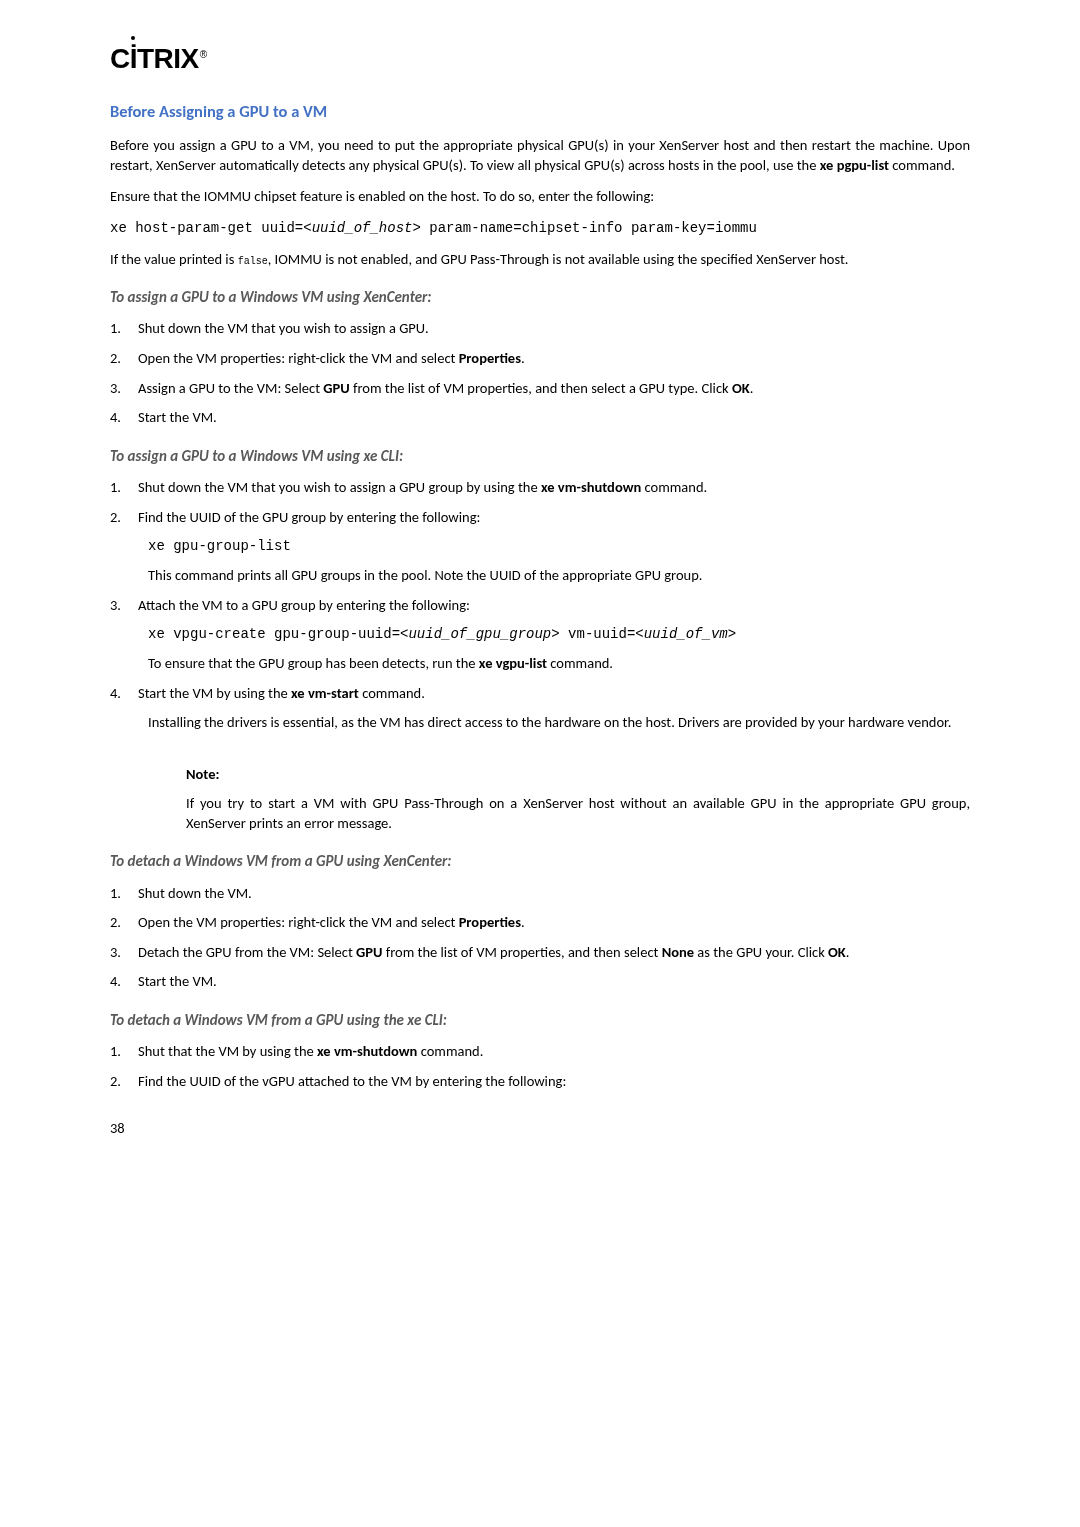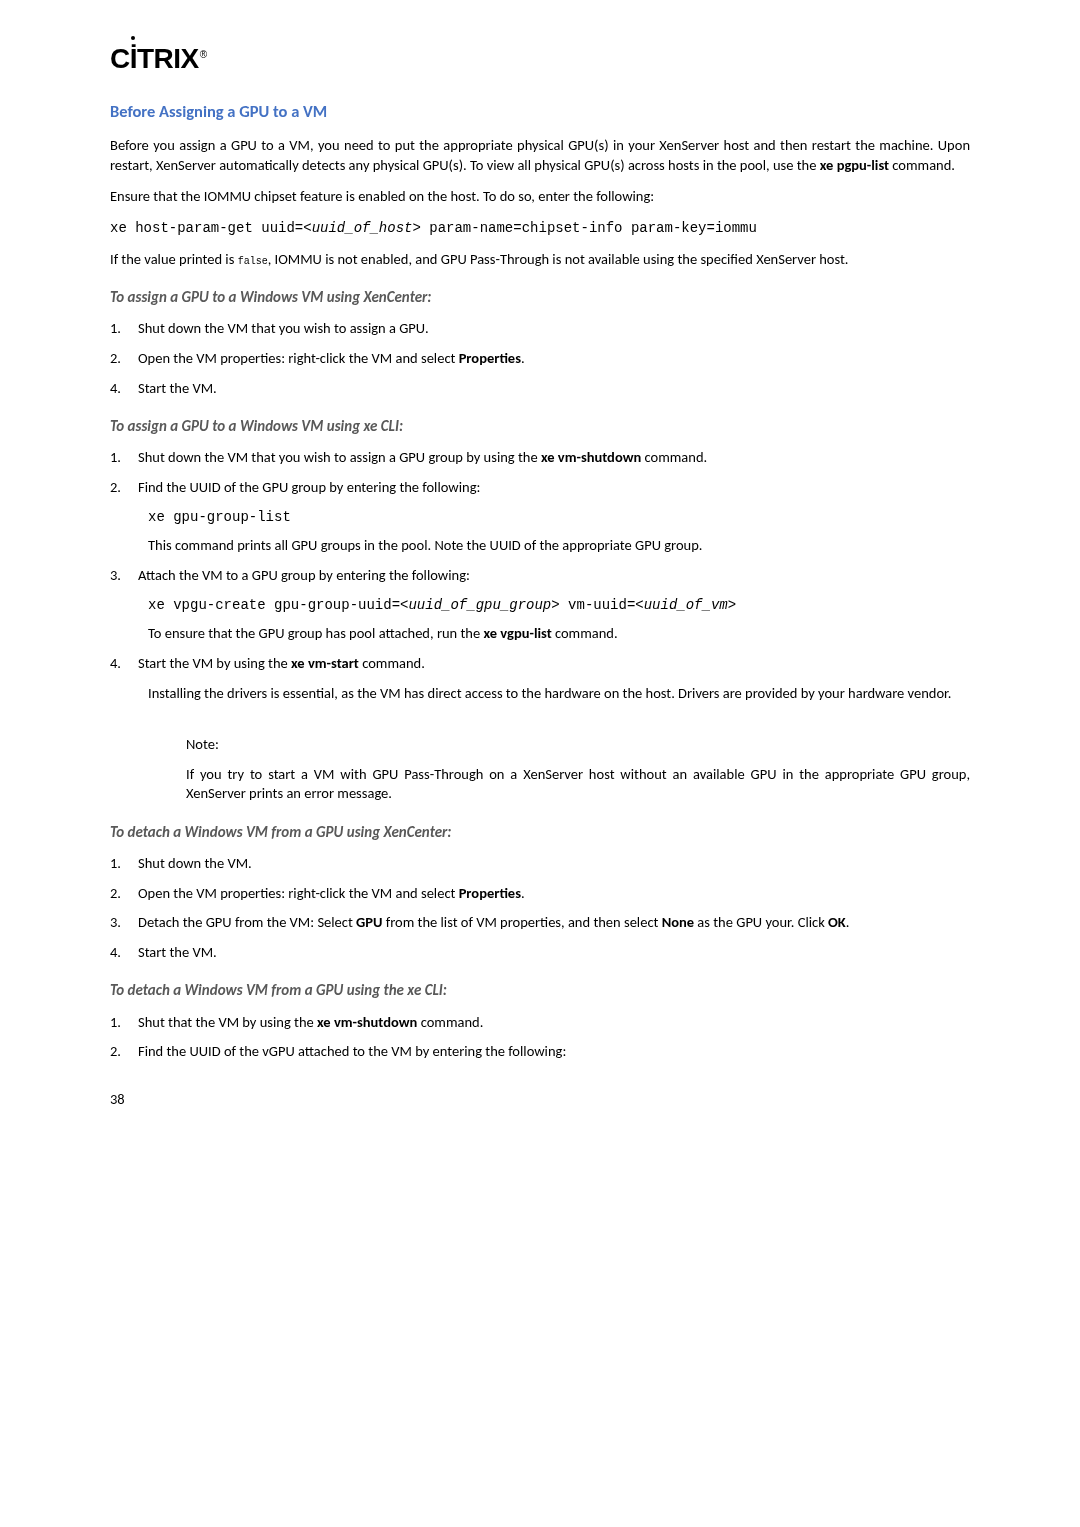--- a/index.html
+++ b/index.html
@@ -92,21 +92,21 @@
   font-size: 14px;
   margin-bottom: 10px;
   white-space: pre-wrap;
 }
 .note-block {
   padding-left: 76px;
   margin-bottom: 10px;
   text-align: justify;
 }
 .note-label {
-  font-weight: normal;
+  font-weight: bold;
   margin-bottom: 10px;
   margin-top: 32px;
 }
 .page-no {
   text-align: left;
   margin-top: 28px;
   font-size: 14.5px;
 }
 </style>
 </head>
@@ -123,35 +123,36 @@
 <p>Ensure that the IOMMU chipset feature is enabled on the host. To do so, enter the following:</p>
 
 <div class="code-line"><span>xe host-param-get uuid=</span><span class="code-ital">&lt;uuid_of_host&gt;</span><span> param-name=chipset-info param-key=iommu</span></div>
 
 <p><span>If the value printed is </span><code>false</code><span>, IOMMU is not enabled, and GPU Pass-Through is not available using the specified XenServer host.</span></p>
 
 <h3 class="sub">To assign a GPU to a Windows VM using XenCenter:</h3>
 <ol>
   <li><span class="num">1.</span><span>Shut down the VM that you wish to assign a GPU.</span></li>
   <li><span class="num">2.</span><span>Open the VM properties: right-click the VM and select </span><b>Properties</b><span>.</span></li>
+  <li><span class="num">3.</span><span>Assign a GPU to the VM: Select </span><b>GPU</b><span> from the list of VM properties, and then select a GPU type. Click </span><b>OK</b><span>.</span></li>
   <li><span class="num">4.</span><span>Start the VM.</span></li>
 </ol>
 
 <h3 class="sub">To assign a GPU to a Windows VM using xe CLI:</h3>
 <ol>
   <li><span class="num">1.</span><span>Shut down the VM that you wish to assign a GPU group by using the </span><b>xe vm-shutdown</b><span> command.</span></li>
   <li><span class="num">2.</span><span>Find the UUID of the GPU group by entering the following:</span></li>
 </ol>
 <div class="li-code">xe gpu-group-list</div>
 <div class="li-body">This command prints all GPU groups in the pool. Note the UUID of the appropriate GPU group.</div>
 <ol>
   <li><span class="num">3.</span><span>Attach the VM to a GPU group by entering the following:</span></li>
 </ol>
 <div class="li-code"><span>xe vpgu-create gpu-group-uuid=</span><span class="code-ital">&lt;uuid_of_gpu_group&gt;</span><span> vm-uuid=</span><span class="code-ital">&lt;uuid_of_vm&gt;</span></div>
-<div class="li-body"><span>To ensure that the GPU group has pool attached, run the </span><b>xe vgpu-list</b><span> command.</span></div>
+<div class="li-body"><span>To ensure that the GPU group has been detects, run the </span><b>xe vgpu-list</b><span> command.</span></div>
 <ol>
   <li><span class="num">4.</span><span>Start the VM by using the </span><b>xe vm-start</b><span> command.</span></li>
 </ol>
 <div class="li-body">Installing the drivers is essential, as the VM has direct access to the hardware on the host. Drivers are provided by your hardware vendor.</div>
 <div class="note-block note-label">Note:</div>
 <div class="note-block">If you try to start a VM with GPU Pass-Through on a XenServer host without an available GPU in the appropriate GPU group, XenServer prints an error message.</div>
 
 <h3 class="sub">To detach a Windows VM from a GPU using XenCenter:</h3>
 <ol>
   <li><span class="num">1.</span><span>Shut down the VM.</span></li>

